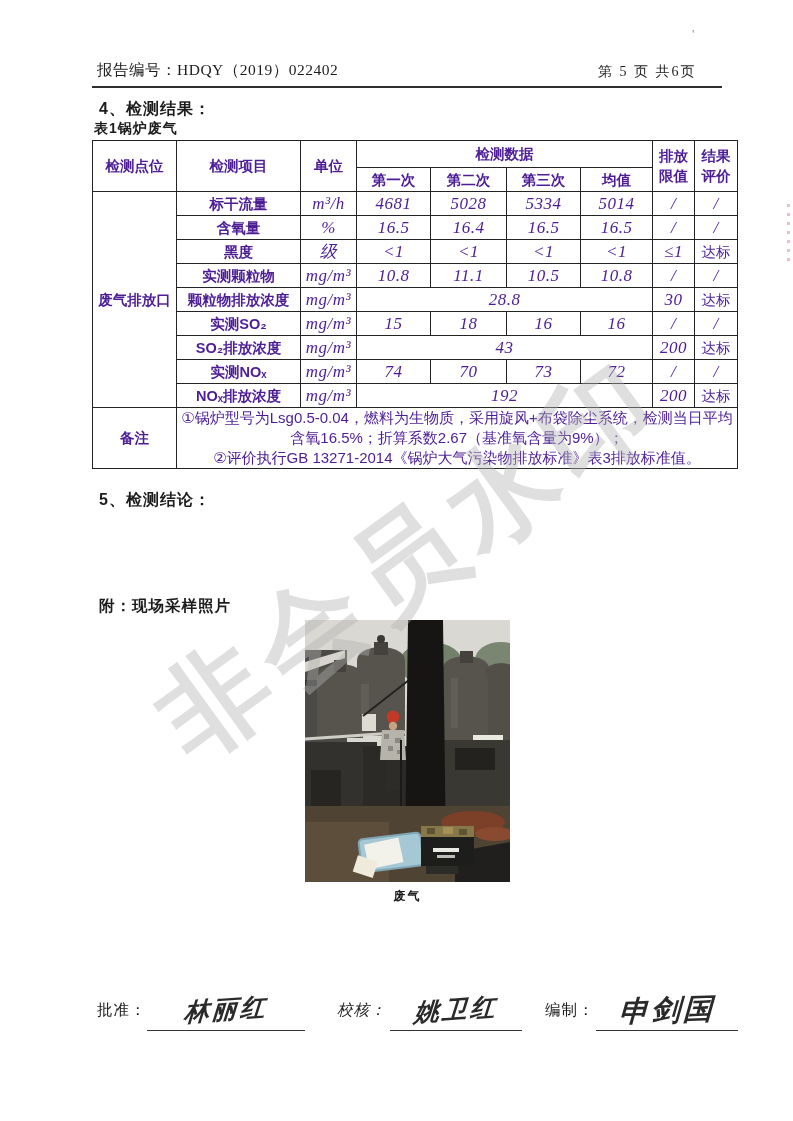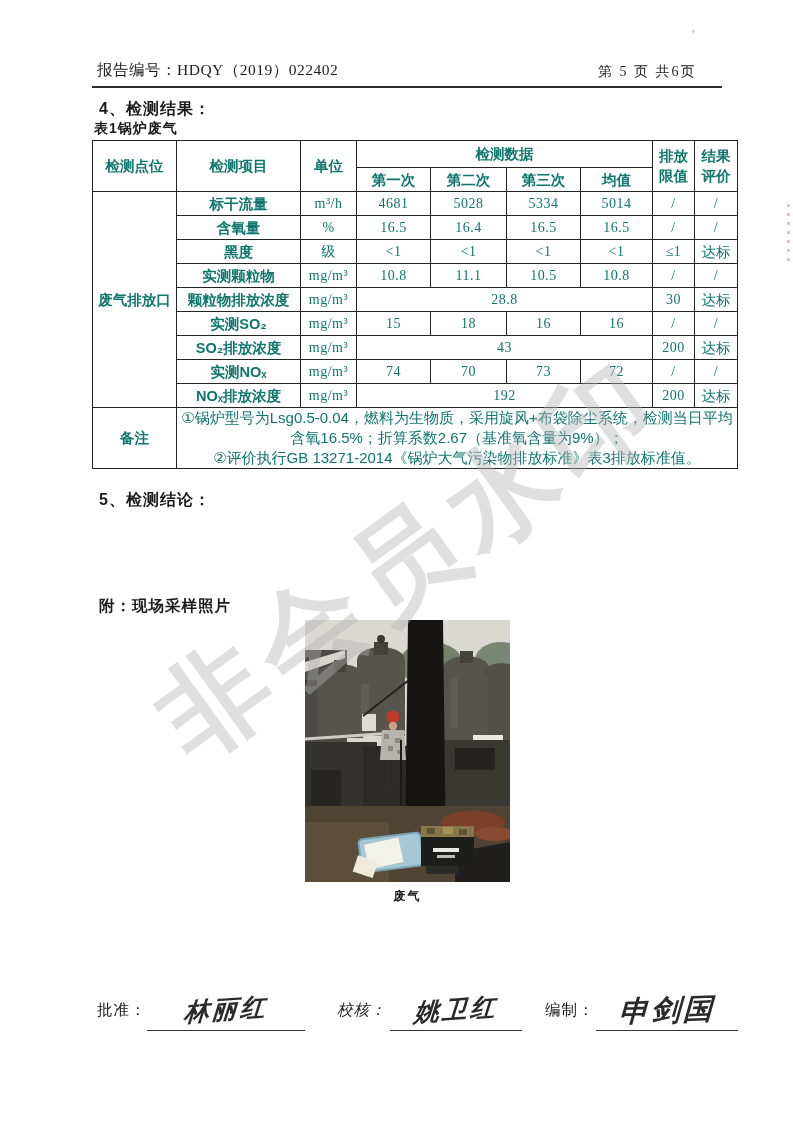--- a/index.html
+++ b/index.html
@@ -12,28 +12,28 @@
   .report-no{left:97px;top:60px;font-size:15.5px;letter-spacing:.5px;}
   .page-info{left:598px;top:63px;font-size:14px;letter-spacing:2px;}
   .head-rule{left:92px;top:86px;width:630px;height:2px;background:#2e2e2e;}
 
   .sec-title{font-size:16px;font-weight:700;letter-spacing:1px;}
   .tbl-caption{left:94px;top:120px;font-size:14px;font-weight:700;letter-spacing:1px;}
 
   
   .tbl-wrap{left:92px;top:140px;width:646px;}
   table.result{border-collapse:collapse;table-layout:fixed;width:645px;
-      font-family:"Liberation Sans","DejaVu Sans",sans-serif;font-size:14.5px;color:#0f766e;}
+      font-family:"Liberation Sans","DejaVu Sans",sans-serif;font-size:14.5px;color:#4c1d95;}
   table.result td{border:1px solid #232323;text-align:center;vertical-align:middle;
       padding:0;line-height:20px;overflow:hidden;}
   table.result{border:1.5px solid #111;}
   tr.h1 td{height:26px;font-weight:600;}
   tr.h2 td{height:23px;font-weight:600;}
   tr.dr td{height:23px;}
-  td.num{font-family:"Liberation Serif","DejaVu Serif",serif;font-size:14px;letter-spacing:.5px;}
+  td.num{font-family:"Liberation Serif","DejaVu Serif",serif;font-size:17px;letter-spacing:.5px;font-style:italic;}
   td.itemc{font-weight:600;}
   td.pointc{font-weight:600;padding:0 9px;line-height:22px;}
   td.narrowc{line-height:21px;padding:0 4px;font-weight:600;}
   td.remarkc{text-align:left;padding:5px 9px;line-height:24.5px;font-size:15px;font-weight:500;}
   td.remarklbl{font-weight:600;font-family:Liberation Serif, serif;}
 
   
   .para{left:92px;top:522px;width:648px;font-size:15.5px;line-height:38px;
         text-align:justify;text-indent:2.1em;letter-spacing:1.2px;font-weight:500;}
   .attach-title{left:99px;top:596px;font-size:15.5px;font-weight:700;letter-spacing:1px;}

